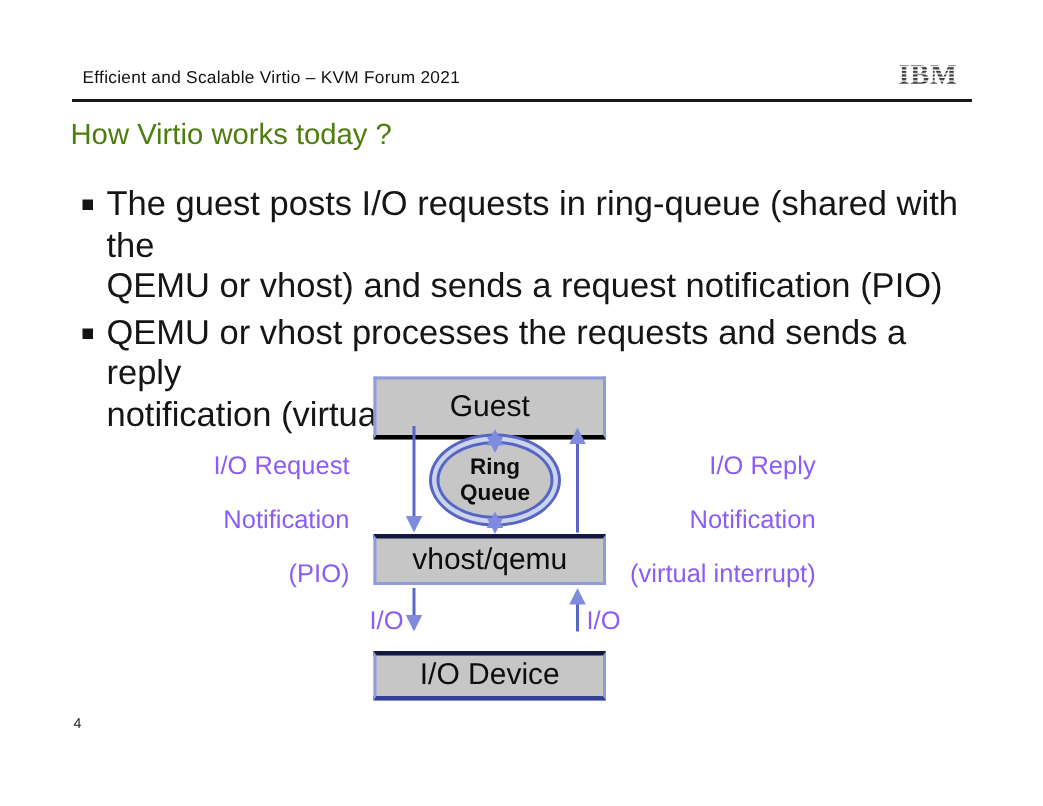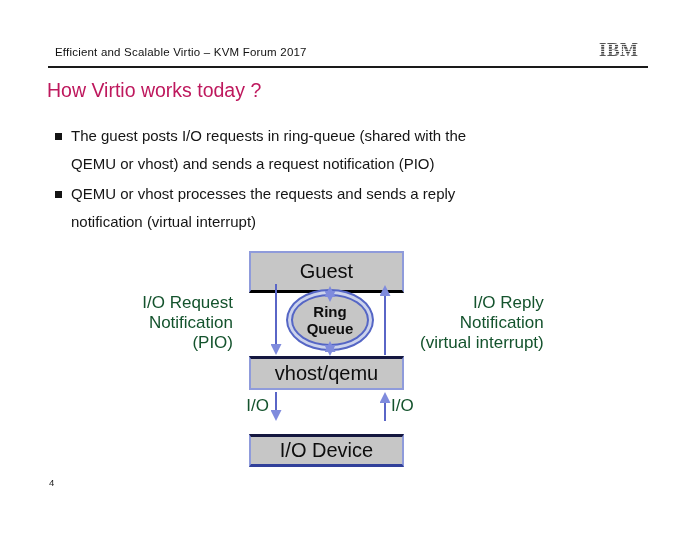--- a/index.html
+++ b/index.html
@@ -21,32 +21,32 @@
   }
   .ibm-logo { position: absolute; left: 599px; top: 39px; }
   .header-rule {
     position: absolute; left: 48px; top: 66px;
     width: 600px; height: 2px; background: #1a1a1a;
   }
 
   
   .page-title {
     position: absolute; left: 47px; top: 79px;
-    font-size: 19.5px; font-weight: 400; color: #be185d;
+    font-size: 19.5px; font-weight: 400; color: #4d7c0f;
   }
 
   
   .bullets { position: absolute; left: 55px; top: 122px; right: 35px; }
   .bullet { display: flex; gap: 9px; margin-bottom: 3px; }
   .bullet-square {
     flex: none; width: 7px; height: 7px;
     background: #141414; margin-top: 11px;
   }
   .bullet-text {
-    font-size: 15px; line-height: 27.5px;
+    font-size: 23px; line-height: 27.5px;
     white-space: pre-line; color: #151515;
   }
 
   
   .diagram { position: absolute; inset: 0; }
   .node-box {
     position: absolute; left: 249px; width: 155px;
     background: #c6c6c6; border: 2px solid #8f9bdb;
     display: flex; align-items: center; justify-content: center;
     font-size: 20px; color: #0d0d0d;
@@ -70,39 +70,39 @@
   }
   .ring-label {
     position: relative; z-index: 1;
     font-size: 15px; line-height: 17px;
     text-align: center; white-space: pre-line; color: #0d0d0d;
   }
 
   .arrows-overlay { position: absolute; inset: 0; pointer-events: none; }
 
   .diagram-label {
-    position: absolute; font-size: 17px; line-height: 20px;
-    white-space: pre-line; color: #14532d;
+    position: absolute; font-size: 17px; line-height: 36px;
+    white-space: pre-line; color: #8b5cf6;
   }
   .label-request { top: 293px; right: 462px; text-align: right; }
   .label-reply   { top: 293px; left: 420px; text-align: right; }
   .label-io-left  { top: 396px; left: 238px; width: 31px; text-align: right; }
   .label-io-right { top: 396px; left: 391px; }
 
   .page-number {
     position: absolute; left: 49px; top: 477px;
     font-size: 9.5px; color: #222;
   }
 </style>
 </head>
 <body>
 
 <div class="slide">
 
-  <div class="header-title">Efficient and Scalable Virtio – KVM Forum 2017</div>
+  <div class="header-title">Efficient and Scalable Virtio – KVM Forum 2021</div>
 
   <svg class="ibm-logo" width="46" height="20" viewBox="0 0 46 20">
     <defs>
       <pattern id="ibmStripes" x="0" y="1" width="46" height="2.4" patternUnits="userSpaceOnUse">
         <rect width="46" height="1.5" fill="#3d3d3d"></rect>
       </pattern>
     </defs>
     <text x="0" y="17" font-family="'Liberation Serif', serif" font-weight="bold" font-size="19" letter-spacing="0.5" fill="url(#ibmStripes)">IBM</text>
   </svg>
 

